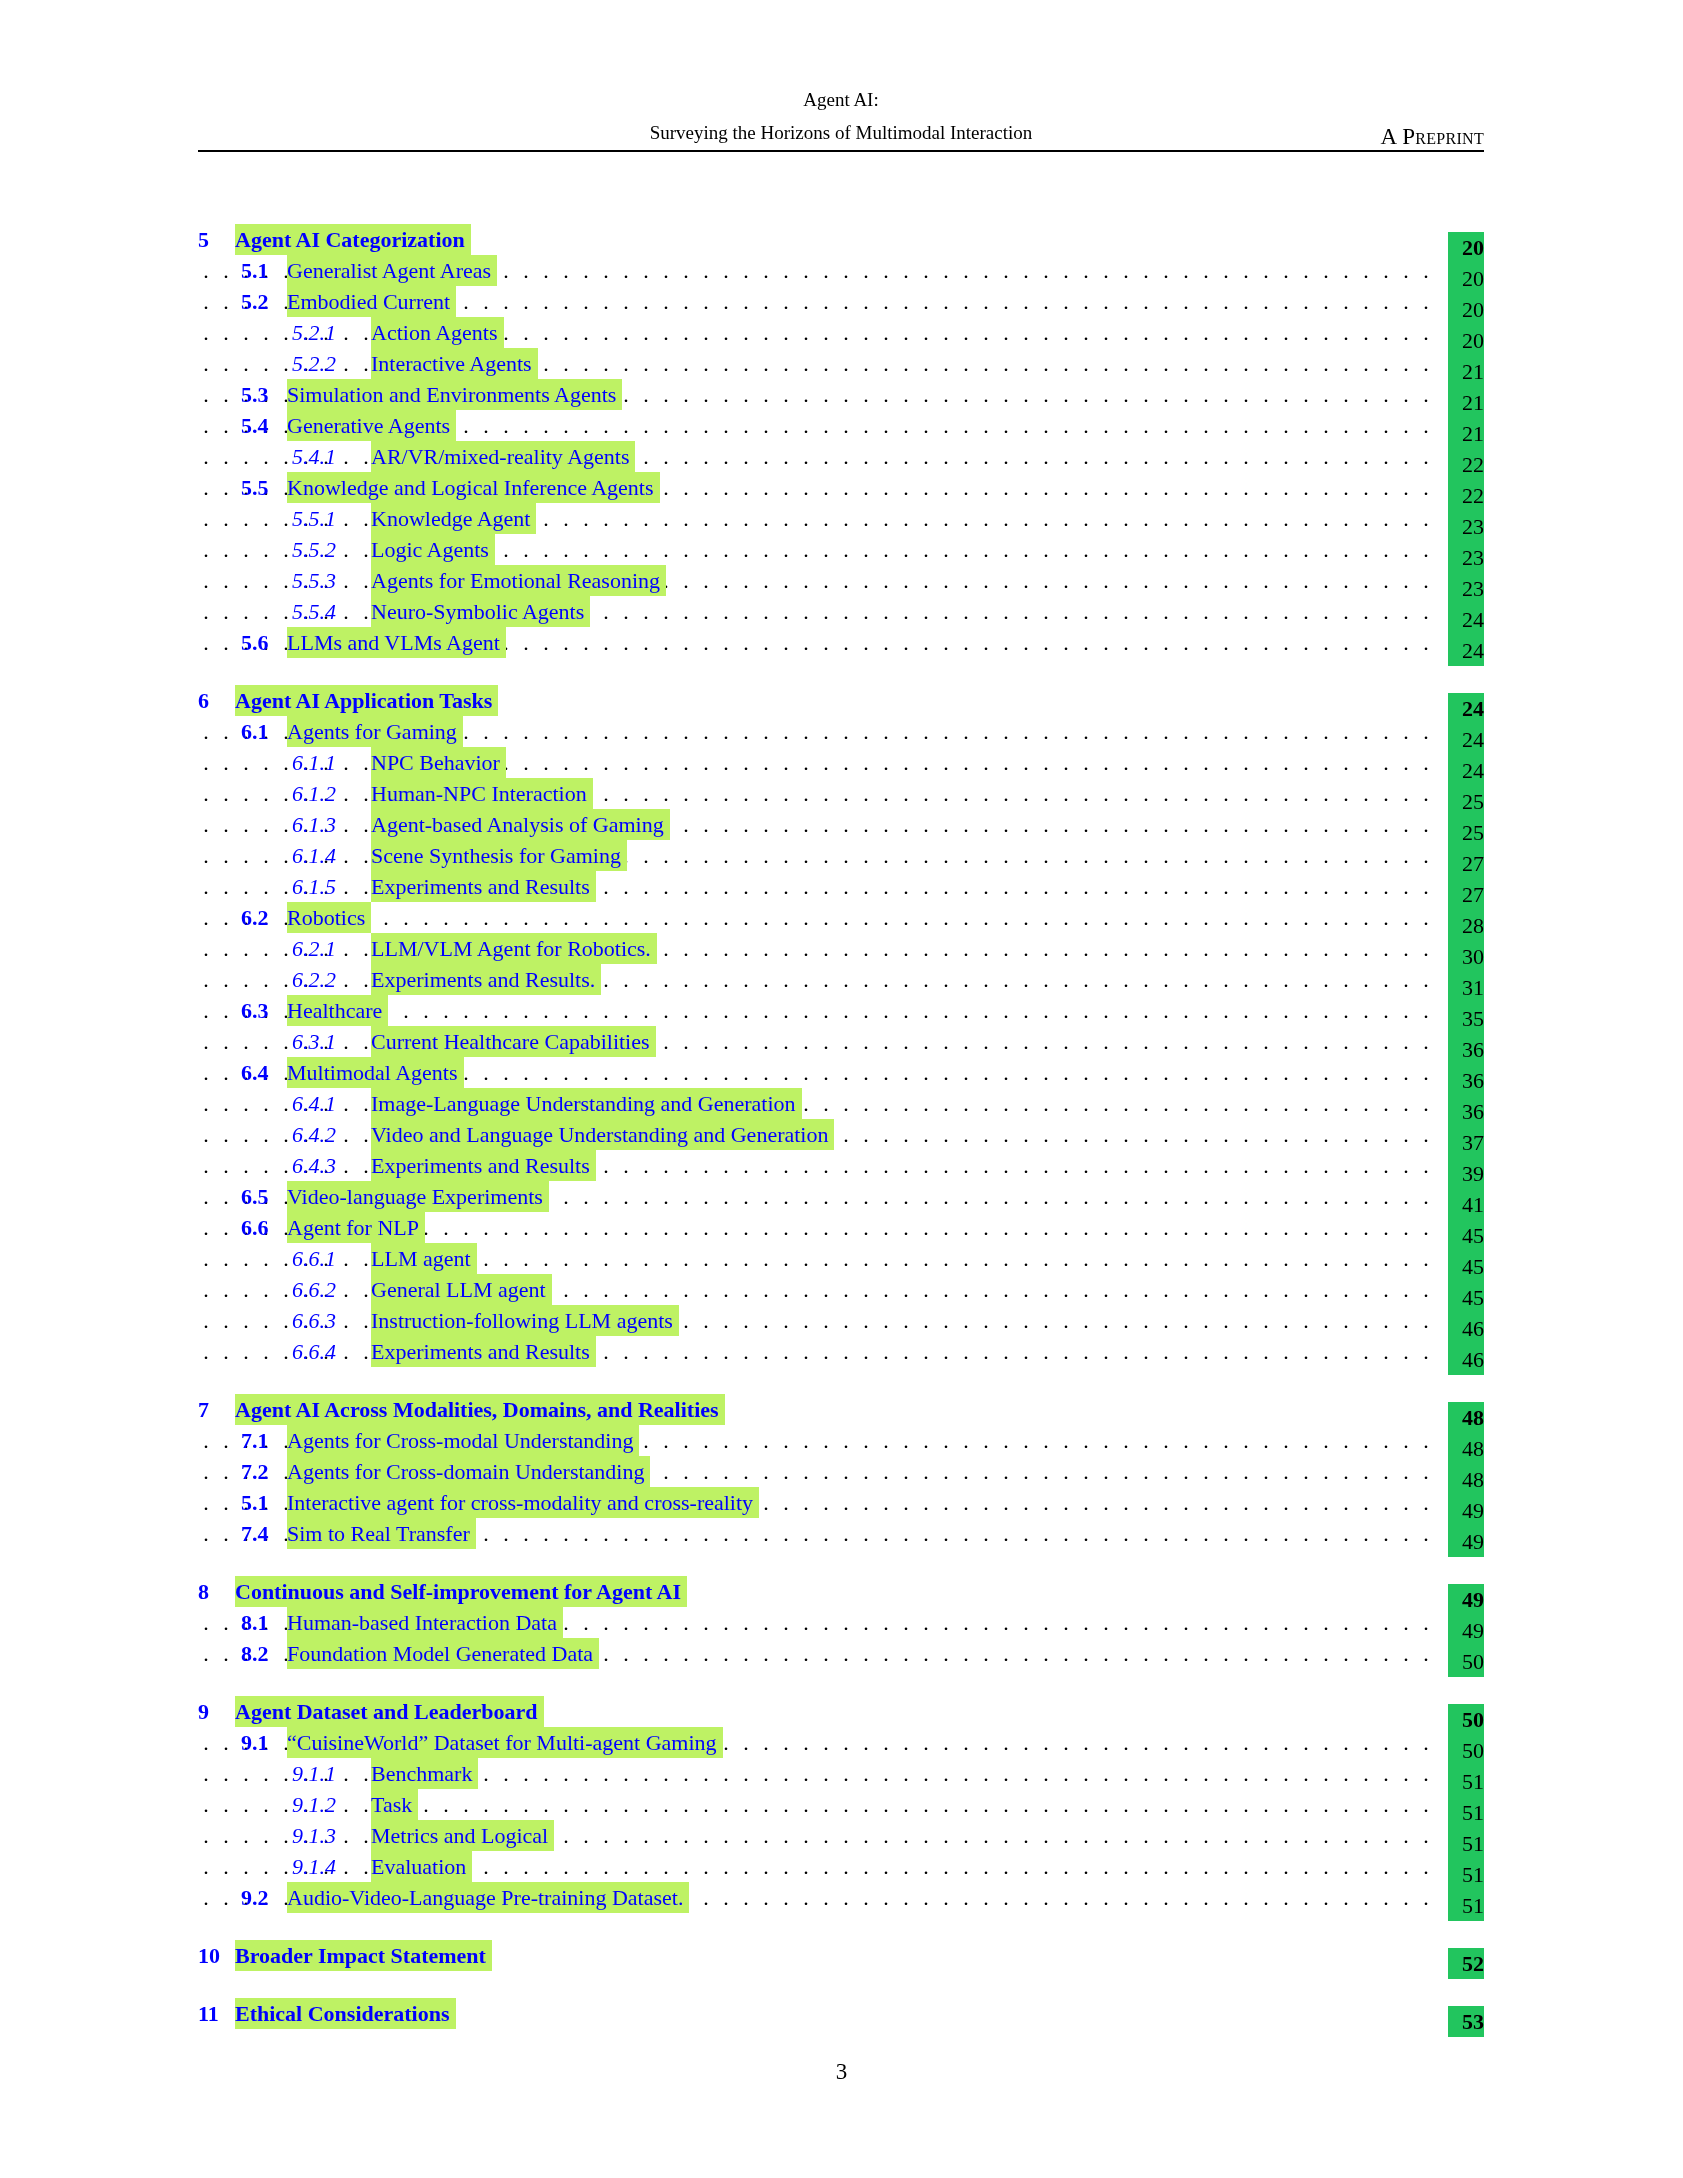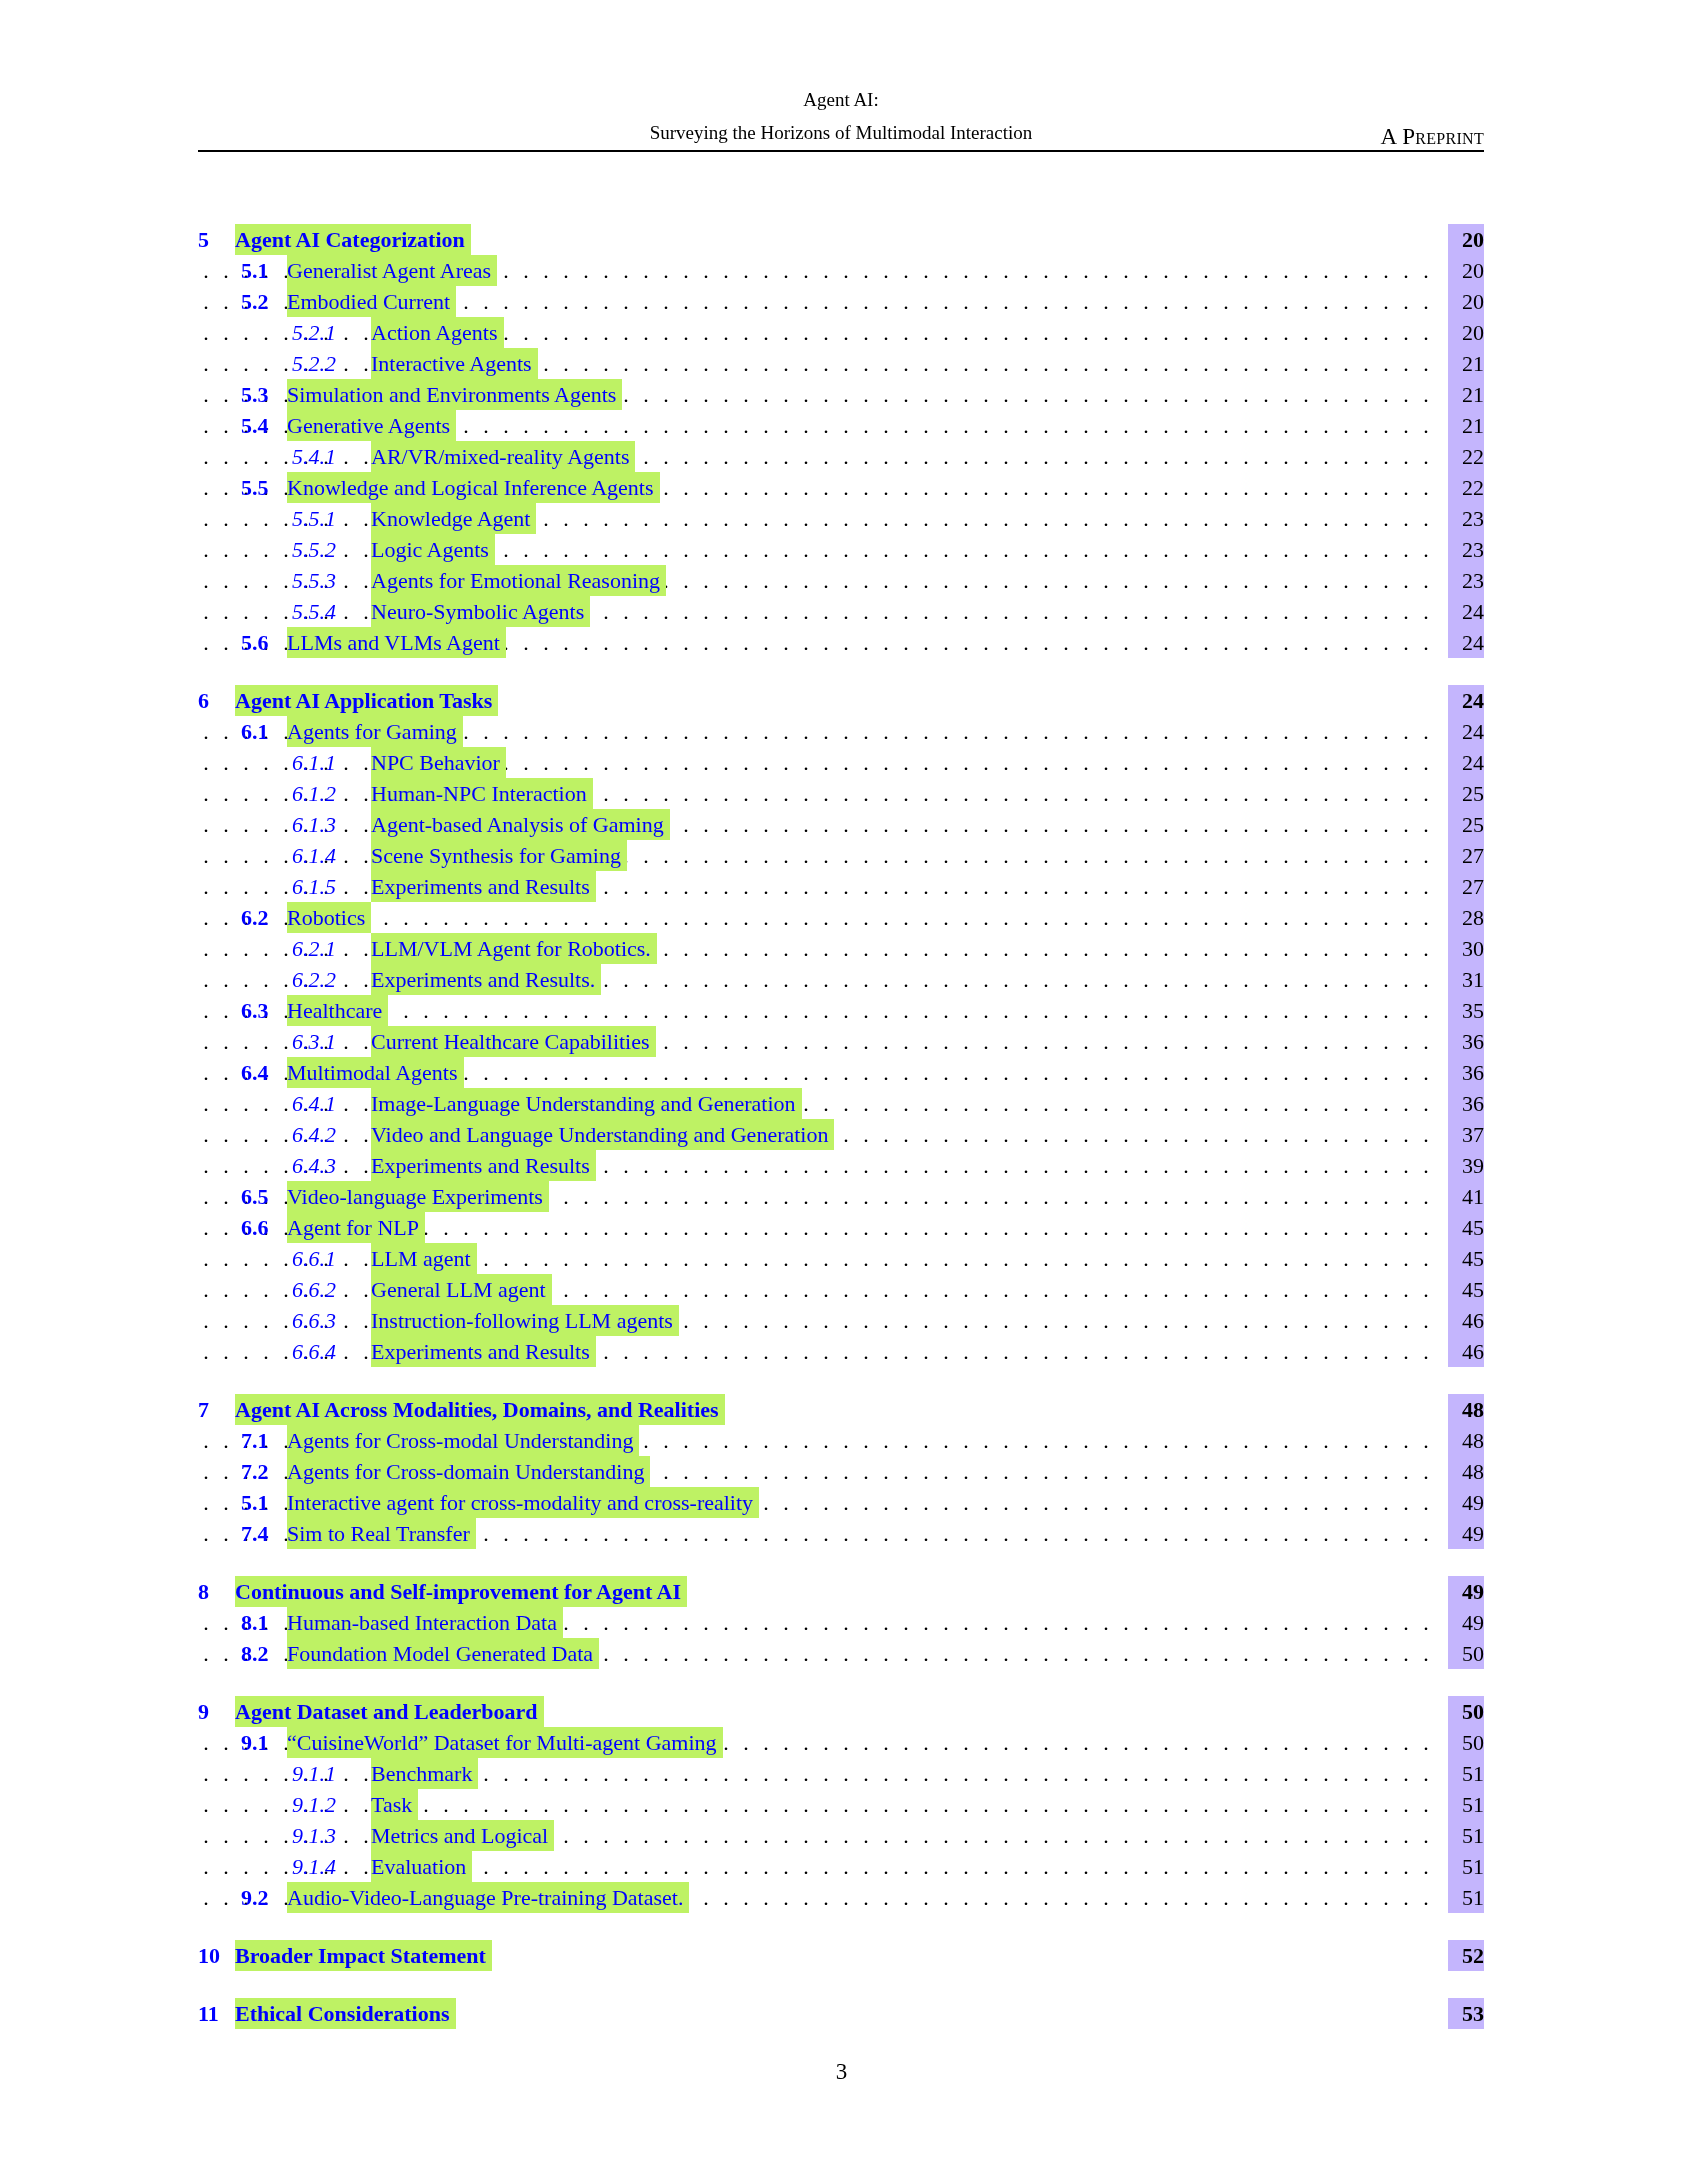--- a/index.html
+++ b/index.html
@@ -12,21 +12,21 @@
   .preprint { position: absolute; right: 0; top: 37px; font-size: 23px; line-height: 33px; font-variant: small-caps; letter-spacing: 0.3px; }
   .rule { position: absolute; left: 198px; top: 150px; width: 1286px; height: 2px; background: #000; }
 
   .toc { position: absolute; left: 198px; top: 224px; width: 1286px; }
   .sec { margin-top: 27px; }
   .sec:first-child { margin-top: 0; }
   .row { position: relative; height: 31px; line-height: 31px; font-size: 22px; white-space: nowrap; }
   .row a { color: #0000ff; text-decoration: none; }
   .row .num { position: absolute; }
   .row .title { position: absolute; background: #bef264; padding-right: 6px; }
-  .row .page { position: absolute; right: 0; top: 0; background: #c4b5fd; padding-left: 14px; color: #000; }
+  .row .page { position: absolute; right: 0; top: 8px; background: #22c55e; padding-left: 14px; color: #000; }
   .row .leader { position: absolute; left: 0; right: 48px; top: 0; overflow: hidden;
                  color: #000; letter-spacing: 0; text-align: right; direction: rtl; }
   .row .leader span { display: inline-block; width: 20px; text-align: center; }
 
   .lvl0 { font-weight: bold; }
   .lvl0 .num { left: 0; }
   .lvl0 .title { left: 37px; }
   .lvl1 .num { left: 43px; font-weight: bold; }
   .lvl1 .title { left: 89px; }
   .lvl2 .num { left: 94px; font-style: italic; }

